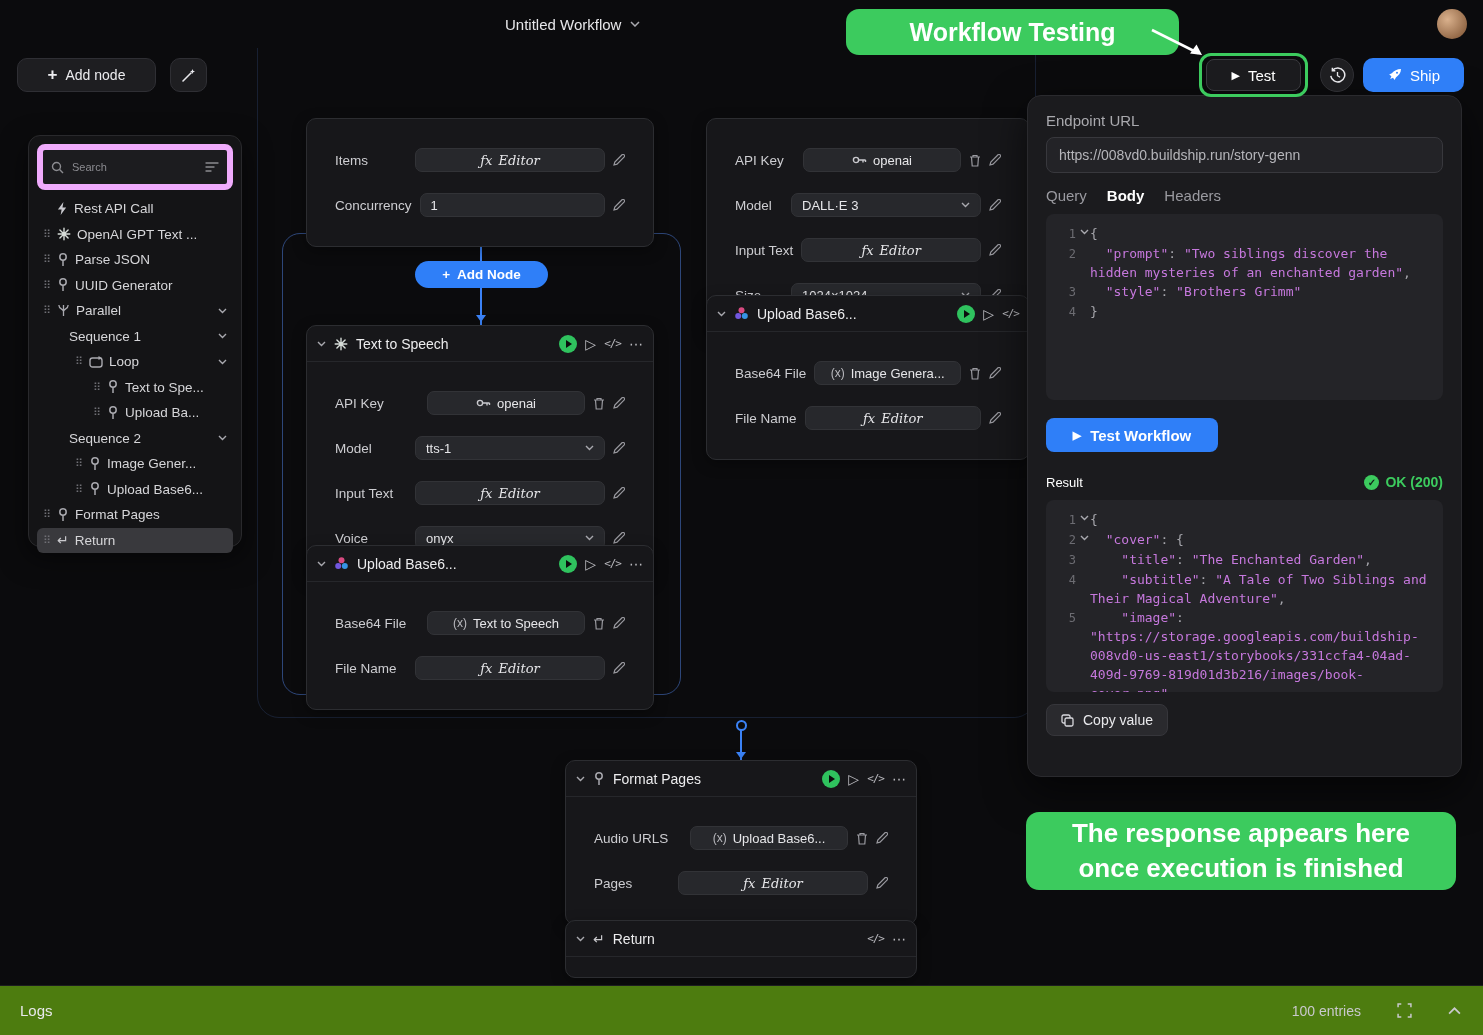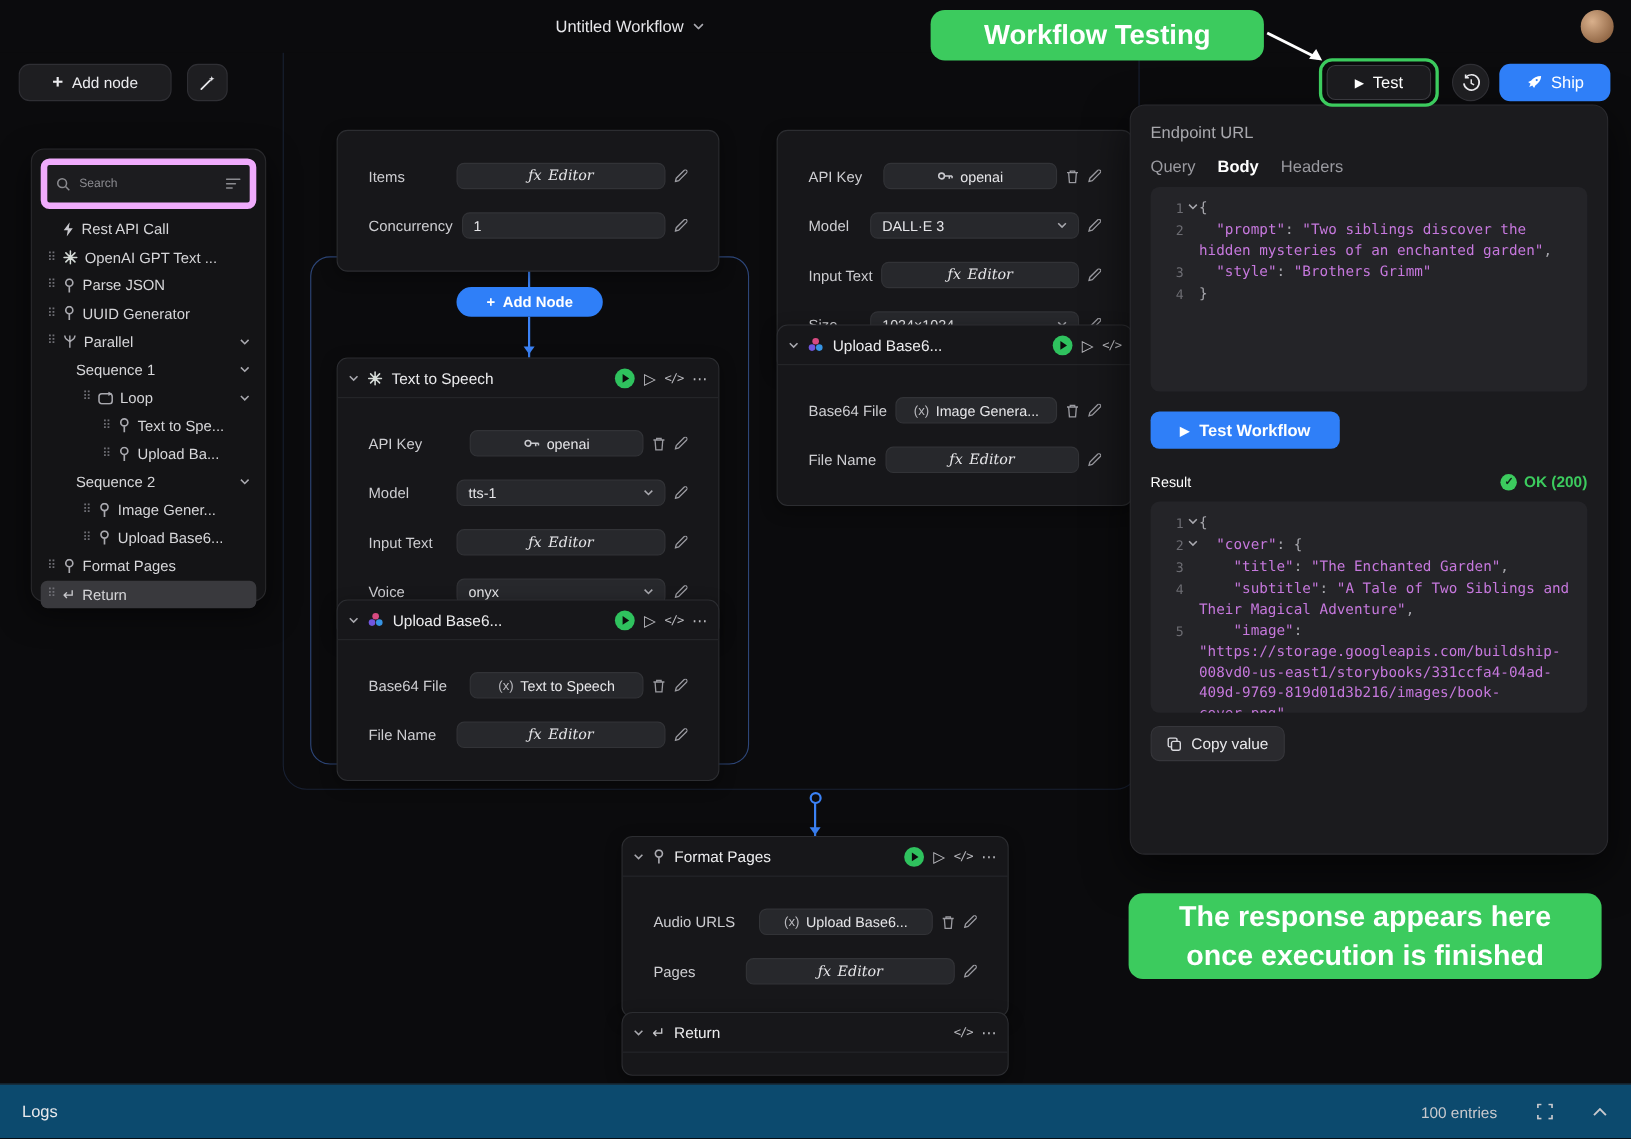--- a/index.html
+++ b/index.html
@@ -18,21 +18,21 @@
   .addnode .plus{font-size:17px;font-weight:bold;margin-top:-1px}
   .wand{left:170px;top:58px;width:37px;height:34px}
   .testring{position:absolute;left:1199px;top:53px;width:109px;height:44px;border:3px solid #3ccb5e;border-radius:12px;z-index:10;display:flex;align-items:center;justify-content:center}
   .testbtn{position:relative;width:95px;height:32px;background:#1b1b1e;border:1px solid #3a3a3f;border-radius:8px;display:flex;align-items:center;justify-content:center;gap:8px;font-size:15px;color:#fff;cursor:pointer}
   .playg{font-size:11px;color:#fff}
   .histbtn{left:1320px;top:58px;width:34px;height:34px;border-radius:50%}
   .shipbtn{left:1363px;top:58px;width:101px;height:34px;background:#2f7ff8;border:none;font-size:15px;font-weight:normal;color:#fff}
 
   
   .callout{position:absolute;background:#3ccb5e;color:#fff;border-radius:13px;display:flex;flex-direction:column;align-items:center;justify-content:center;font-weight:bold;z-index:12}
-  .callout-top{left:846px;top:9px;width:303px;height:46px;font-size:25px}
+  .callout-top{left:846px;top:9px;width:333px;height:46px;font-size:25px}
   .callout-bottom{left:1026px;top:812px;width:430px;height:78px;font-size:26px;line-height:1.35}
   .annot-arrow{position:absolute;left:1146px;top:26px;z-index:12}
 
   
   .outerbox{position:absolute;left:257px;top:-40px;width:779px;height:758px;border:1px solid rgba(80,120,200,.20);border-radius:22px;z-index:1}
   .loopbox{position:absolute;left:282px;top:233px;width:399px;height:462px;border:1px solid rgba(80,130,230,.5);border-radius:18px;z-index:1}
   .vline{position:absolute;width:2px;background:#3b82f6;z-index:2}
   .port{position:absolute;width:11px;height:11px;border:2px solid #3b82f6;background:#0b0b0d;border-radius:50%;z-index:3}
   .carrow{position:absolute;width:0;height:0;border-left:5px solid transparent;border-right:5px solid transparent;border-top:7px solid #3b82f6;z-index:3}
   .addpill{position:absolute;left:415px;top:261px;width:133px;height:27px;background:#2f7ff8;border-radius:14px;color:#fff;font-size:13.5px;font-weight:bold;display:flex;align-items:center;justify-content:center;gap:7px;z-index:4;cursor:pointer}
@@ -87,21 +87,21 @@
   .tok-p{color:#a6a6ac}
   .tok-s{color:#c678dd}
   .testwf{margin-top:18px;width:172px;height:34px;background:#2f7ff8;border:none;border-radius:8px;color:#fff;font-size:15px;font-weight:bold;display:flex;align-items:center;justify-content:center;gap:9px;cursor:pointer;font-family:"Liberation Sans",sans-serif}
   .resrow{margin-top:22px;display:flex;align-items:center;justify-content:space-between}
   .reslabel{font-size:13px;font-weight:normal;color:#fff}
   .ok{display:flex;align-items:center;gap:6px;color:#3ccb5e;font-size:14px;font-weight:bold}
   .okc{width:15px;height:15px;border-radius:50%;background:#3ccb5e;color:#11231a;font-size:10px;display:inline-flex;align-items:center;justify-content:center;font-weight:bold}
   .copybtn{margin-top:12px;height:32px;padding:0 14px;background:#2a2a2e;border:1px solid #36363b;border-radius:8px;color:#e9e9ec;font-size:14px;display:inline-flex;align-items:center;gap:9px;cursor:pointer;font-family:"Liberation Sans",sans-serif}
 
   
-  .bottombar{position:absolute;left:0;right:0;bottom:0;height:50px;background:#0c4a6e;border-top:1px solid #1d1d20;display:flex;align-items:center;z-index:9}
+  .bottombar{position:absolute;left:0;right:0;bottom:0;height:50px;background:#4d7c0f;border-top:1px solid #1d1d20;display:flex;align-items:center;z-index:9}
   .logs{margin-left:20px;font-size:15px;color:#e9e9ec}
   .bright{margin-left:auto;display:flex;align-items:center;gap:36px;margin-right:22px}
   .entries{font-size:14px;color:#c9c9cd}
 </style>
 </head>
 <body>
 
 <div id="page">
 
   <div class="outerbox"></div>
@@ -703,20 +703,21 @@
         <div class="srow sel">
           <span class="ic ic-handle">⠿</span>
           <span class="ic ic-return">↵</span>
           <span class="slabel">Return</span>
         </div>
       </div>
   </div>
 
   <div class="tpanel">
     <div class="eplabel">Endpoint URL</div>
+    <div class="epinput">https://008vd0.buildship.run/story-genn</div>
     <div class="tabs">
       <span class="tab">Query</span>
       <span class="tab active">Body</span>
       <span class="tab">Headers</span>
     </div>
     <div class="codebox" id="body-code" style="height:186px">
         <div class="cl">
           <span class="g">
             <span class="ln">1</span>
             <span class="fold">

